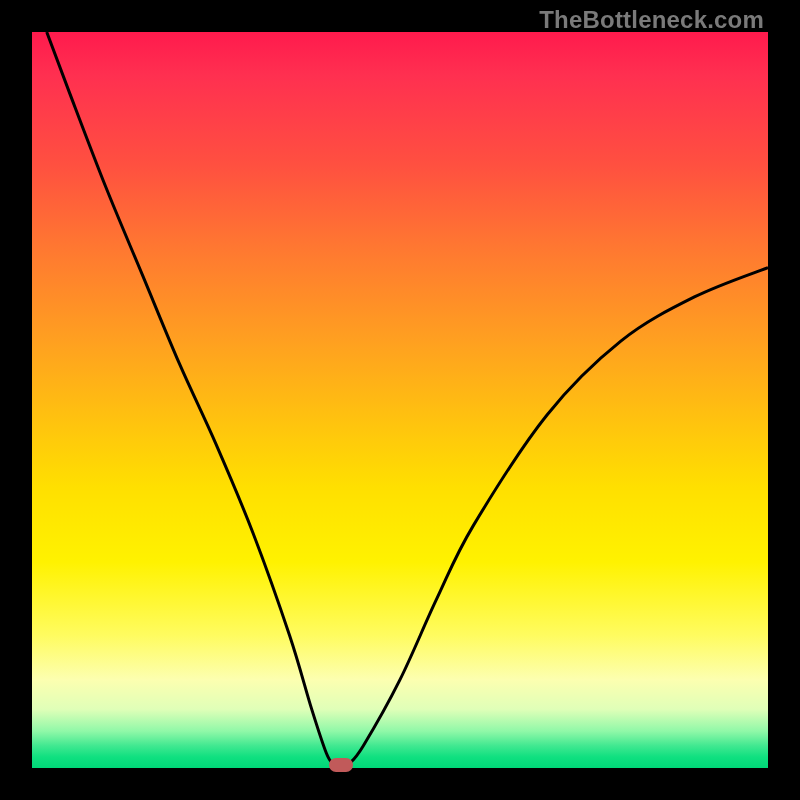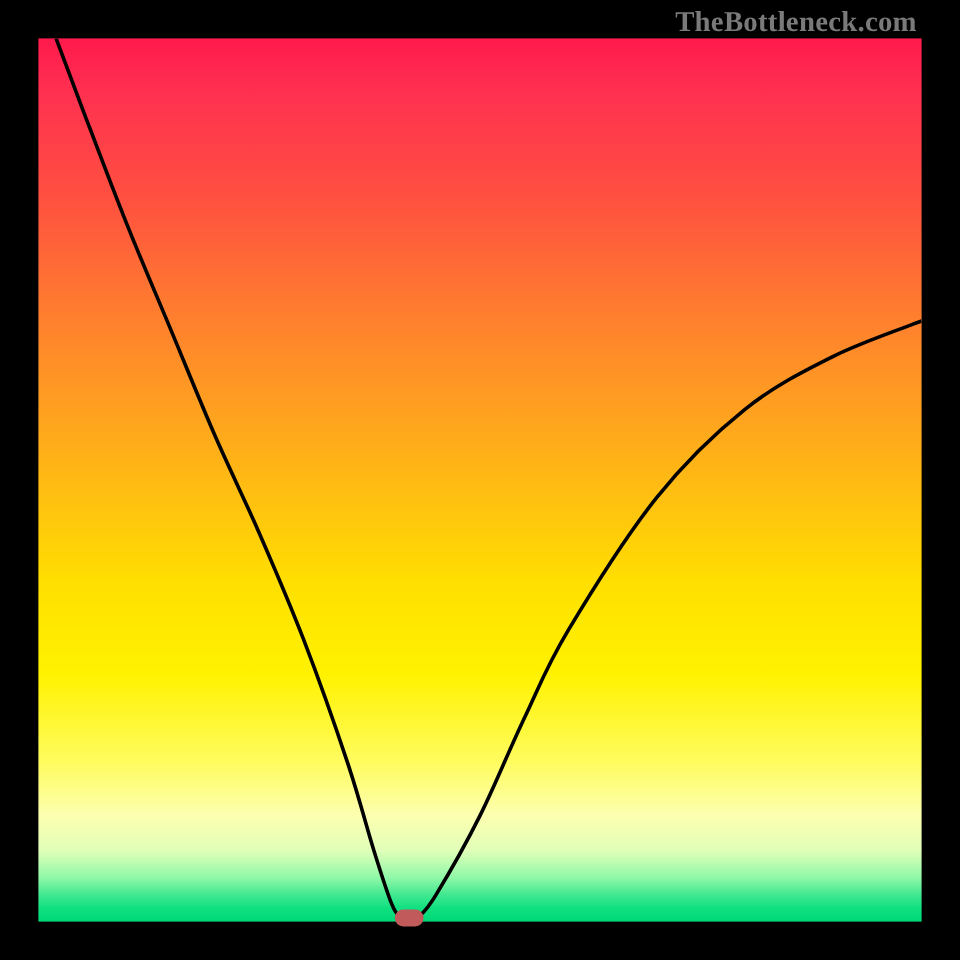--- a/index.html
+++ b/index.html
@@ -38,21 +38,21 @@
       #90f8a8 95%,
       #40e890 97%,
       #10e080 98.5%,
       #00d878 100%
     );
   }
   .watermark {
     position: absolute;
     top: 6px;
     right: 36px;
-    font-family: Liberation Serif, serif;
+    font-family: Liberation Sans, sans-serif;
     font-size: 24px;
     font-weight: bold;
     color: #7a7a7a;
     letter-spacing: 0.2px;
   }
   svg.curve {
     position: absolute;
     top: 0;
     left: 0;
     width: 736px;

